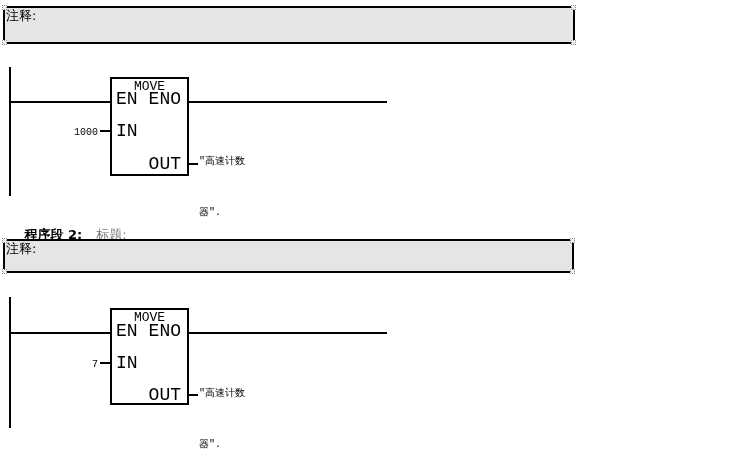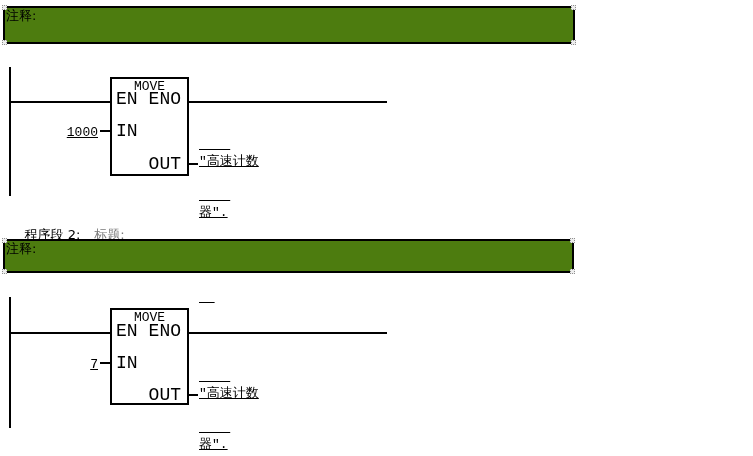--- a/index.html
+++ b/index.html
@@ -2,21 +2,21 @@
 <html><head>
 <meta charset="utf-8">
 <style>
   html,body{margin:0;padding:0;background:#ffffff;}
   .canvas{
     position:relative;width:753px;height:456px;background:#ffffff;overflow:hidden;
     font-family:"Liberation Mono","DejaVu Sans Mono",monospace;color:#000;
   }
   
   .comment-bar{
-    position:absolute;background:#4d7c0f;border:2px solid #000;box-sizing:border-box;
+    position:absolute;background:#e5e5e5;border:2px solid #000;box-sizing:border-box;
   }
   .comment-label{
     position:absolute;left:1px;top:0px;font-size:13px;line-height:15px;
     font-family:"DejaVu Sans","Liberation Sans",sans-serif;white-space:pre;
   }
   .handle{
     position:absolute;width:5px;height:5px;border:1px dotted #8f8f8f;background:#ededed;box-sizing:border-box;
   }
   .handle.tl{left:-3px;top:-3px}.handle.tr{right:-3px;top:-3px}
   .handle.bl{left:-3px;bottom:-3px}.handle.br{right:-3px;bottom:-3px}
@@ -28,29 +28,29 @@
   .fbox{
     position:absolute;border:2px solid #000;background:#fff;box-sizing:border-box;
   }
   .ftitle{
     position:absolute;left:0;right:0;top:1px;text-align:center;
     font-size:13px;line-height:14px;white-space:pre;
   }
   .pin{position:absolute;font-size:18px;line-height:14px;white-space:pre;}
   .pin.r{text-align:left;}
   
-  .operand{position:absolute;font-size:13px;line-height:17px;white-space:pre;text-decoration:underline;}
+  .operand{position:absolute;font-size:10px;line-height:17px;white-space:pre;}
   .in-val{text-align:right;}
   .out-op div{height:17px;}
   
   .net-title{
     position:absolute;font-size:13px;line-height:17px;white-space:pre;
     font-family:"DejaVu Sans","Liberation Sans",sans-serif;
   }
-  .net-label{font-weight:normal;color:#000;text-align:right;}
+  .net-label{font-weight:bold;color:#000;text-align:right;}
   .net-placeholder{color:#7a7a7a;margin-left:14px;}
 </style>
 </head>
 <body>
 
 <div class="canvas">
 
   <div class="comment-bar" style="left:3px;top:6px;width:572px;height:38px">
     <span class="comment-label">注释:</span>
     <span class="handle tl"></span>

